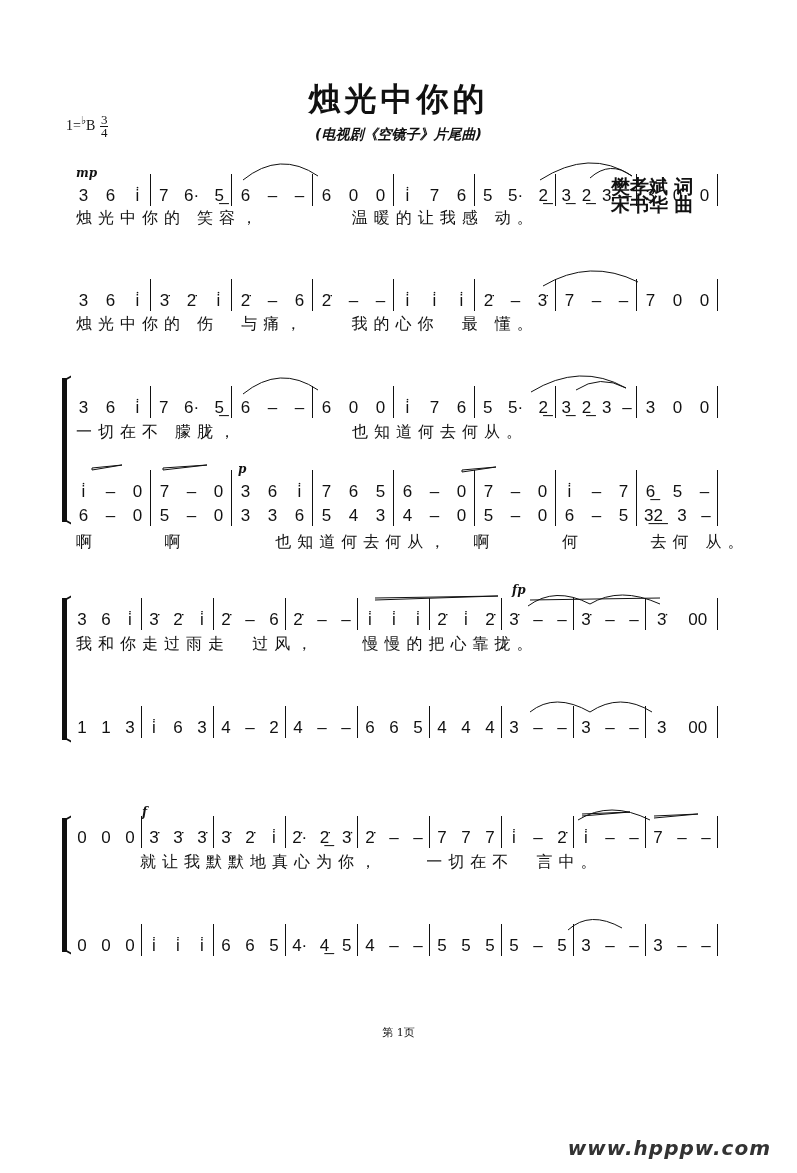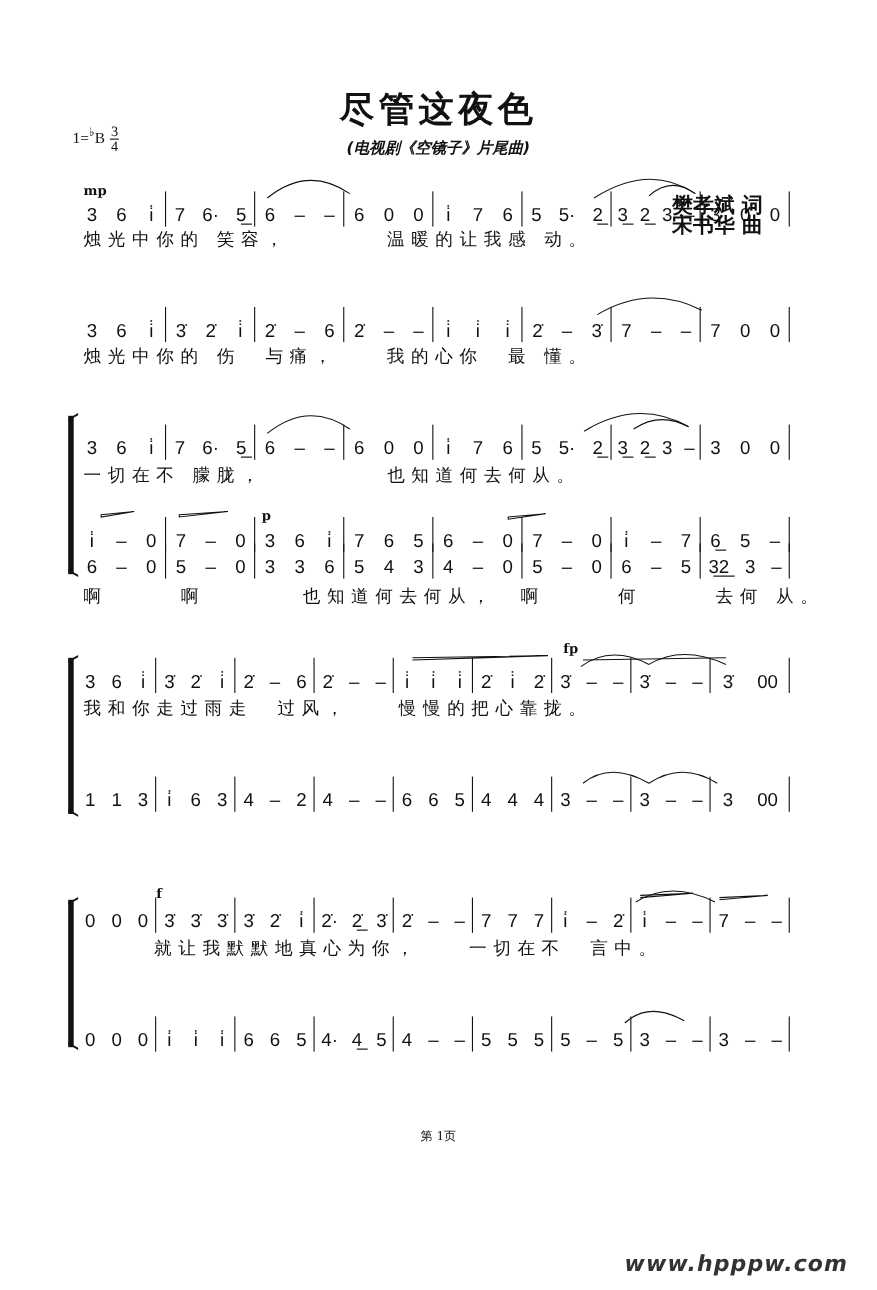--- a/index.html
+++ b/index.html
@@ -11,37 +11,37 @@
   .frac .top { border-bottom:1px solid #111; display:block; padding:0 1px; }
   .title { left:0; width:797px; top:78px; text-align:center; font-size:32px; font-weight:bold; letter-spacing:4px; font-family:"DejaVu Serif", serif; }
   .subtitle { left:0; width:797px; top:126px; text-align:center; font-size:14px; font-weight:bold; font-style:italic; }
   .credit { font-size:19px; font-weight:bold;margin-top:36px; }
   .staff { position:absolute; left:70px; width:648px; }
   .line { position:absolute; left:0; width:648px; height:26px; }
   .m { position:absolute; top:0; height:26px; display:flex; justify-content:space-around; align-items:flex-end; font-family:"Liberation Sans", sans-serif; font-size:17px; }
   .m span { display:inline-block; text-align:center; min-width:10px; position:relative; }
   .bar { position:absolute; width:1px; background:#111; top:-6px; height:32px; }
   .lyric { position:absolute; font-size:16px; letter-spacing:6px; white-space:pre; }
-  .dyn { position:absolute; font-family:"DejaVu Serif", serif; font-weight:bold; font-size:12px; }
+  .dyn { position:absolute; font-family:"DejaVu Serif", serif; font-style:italic; font-weight:bold; font-size:12px; }
   .bracket { position:absolute; left:62px; width:5px; background:#111; }
   .bracket:before, .bracket:after { content:""; position:absolute; left:0; width:9px; height:2px; background:#111; }
   .bracket:before { top:0; transform:skewY(-30deg); }
   .bracket:after { bottom:0; transform:skewY(30deg); }
   svg.overlay { position:absolute; left:0; top:0; pointer-events:none; }
   .pageno { left:0; width:797px; top:1025px; text-align:center; font-size:11px; font-family:"DejaVu Serif", serif; }
   .site { right:26px; top:1136px; font-size:20px; font-weight:bold; font-style:italic; color:#333; letter-spacing:1px; font-family:"DejaVu Sans", sans-serif; }
 </style>
 </head>
 <body>
 
 <div class="abs key">
   <span>1=</span><span class="flat">♭</span><span>B</span>
   <span class="frac"><span class="top">3</span><span>4</span></span>
 </div>
-<div class="abs title">尽管这夜色</div>
+<div class="abs title">烛光中你的</div>
 <div class="abs subtitle">(电视剧《空镜子》片尾曲)</div>
 <div class="abs credit" style="left:611px; top:138px;">樊孝斌 词</div>
 <div class="abs credit" style="left:611px; top:156px;">宋书华 曲</div>
 
 <div class="bracket" style="top:378px; height:144px;"></div>
 <div class="bracket" style="top:598px; height:142px;"></div>
 <div class="bracket" style="top:818px; height:134px;"></div>
 
 <div class="dyn" style="left:76px; top:166px;">mp</div>
 <div class="staff" style="top:180px;">

